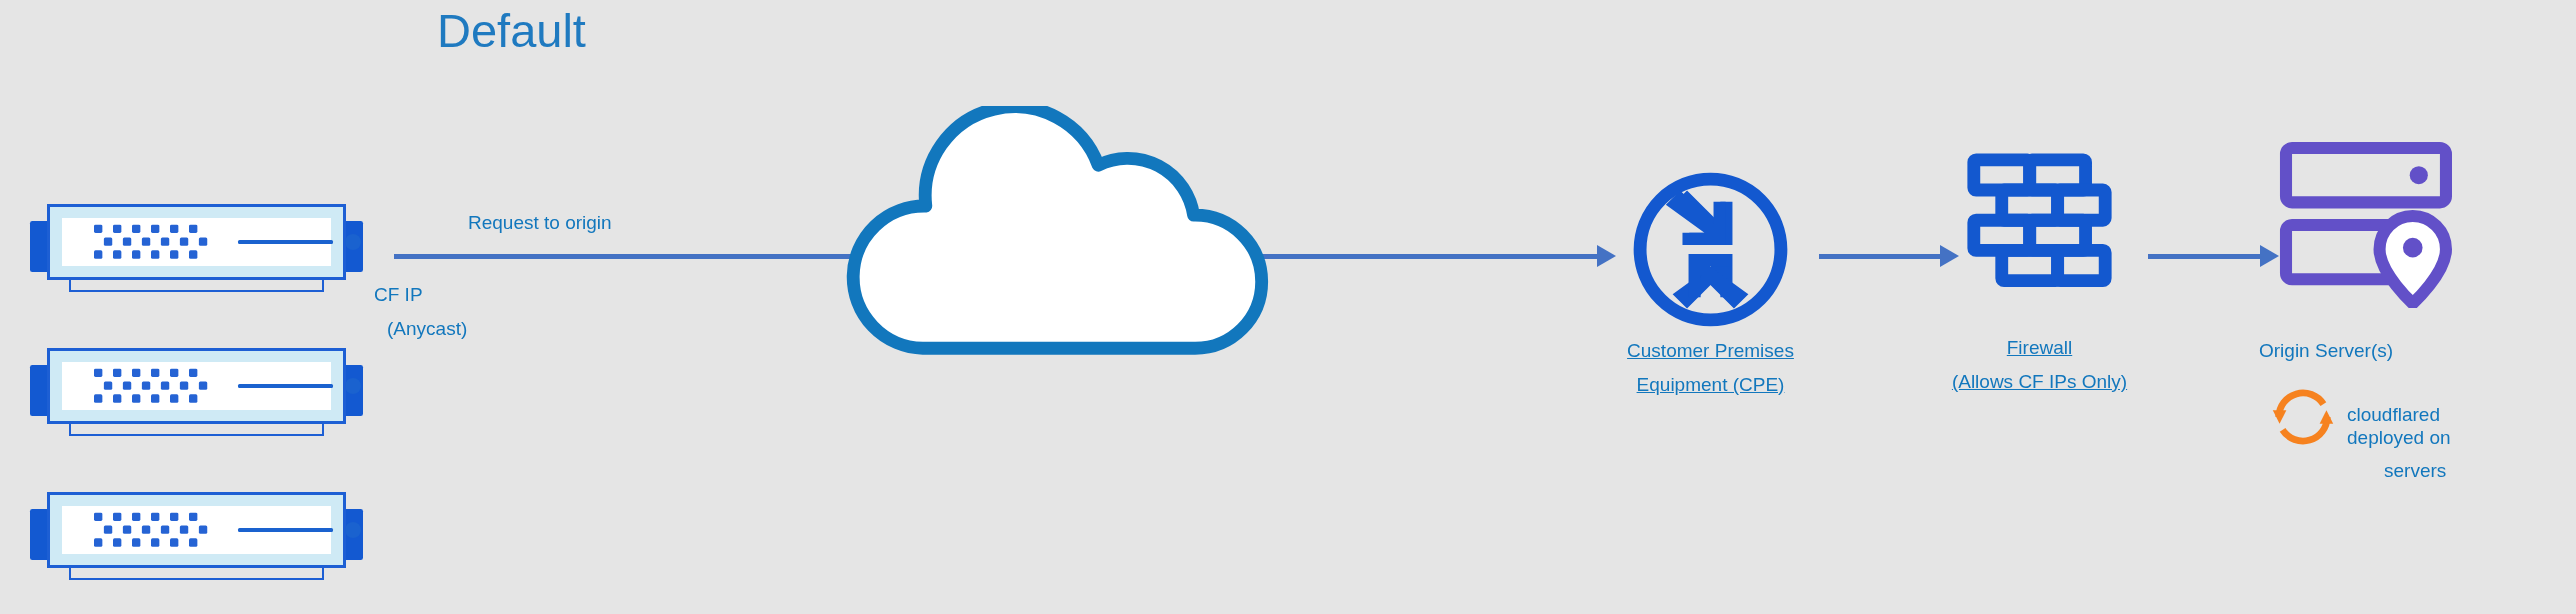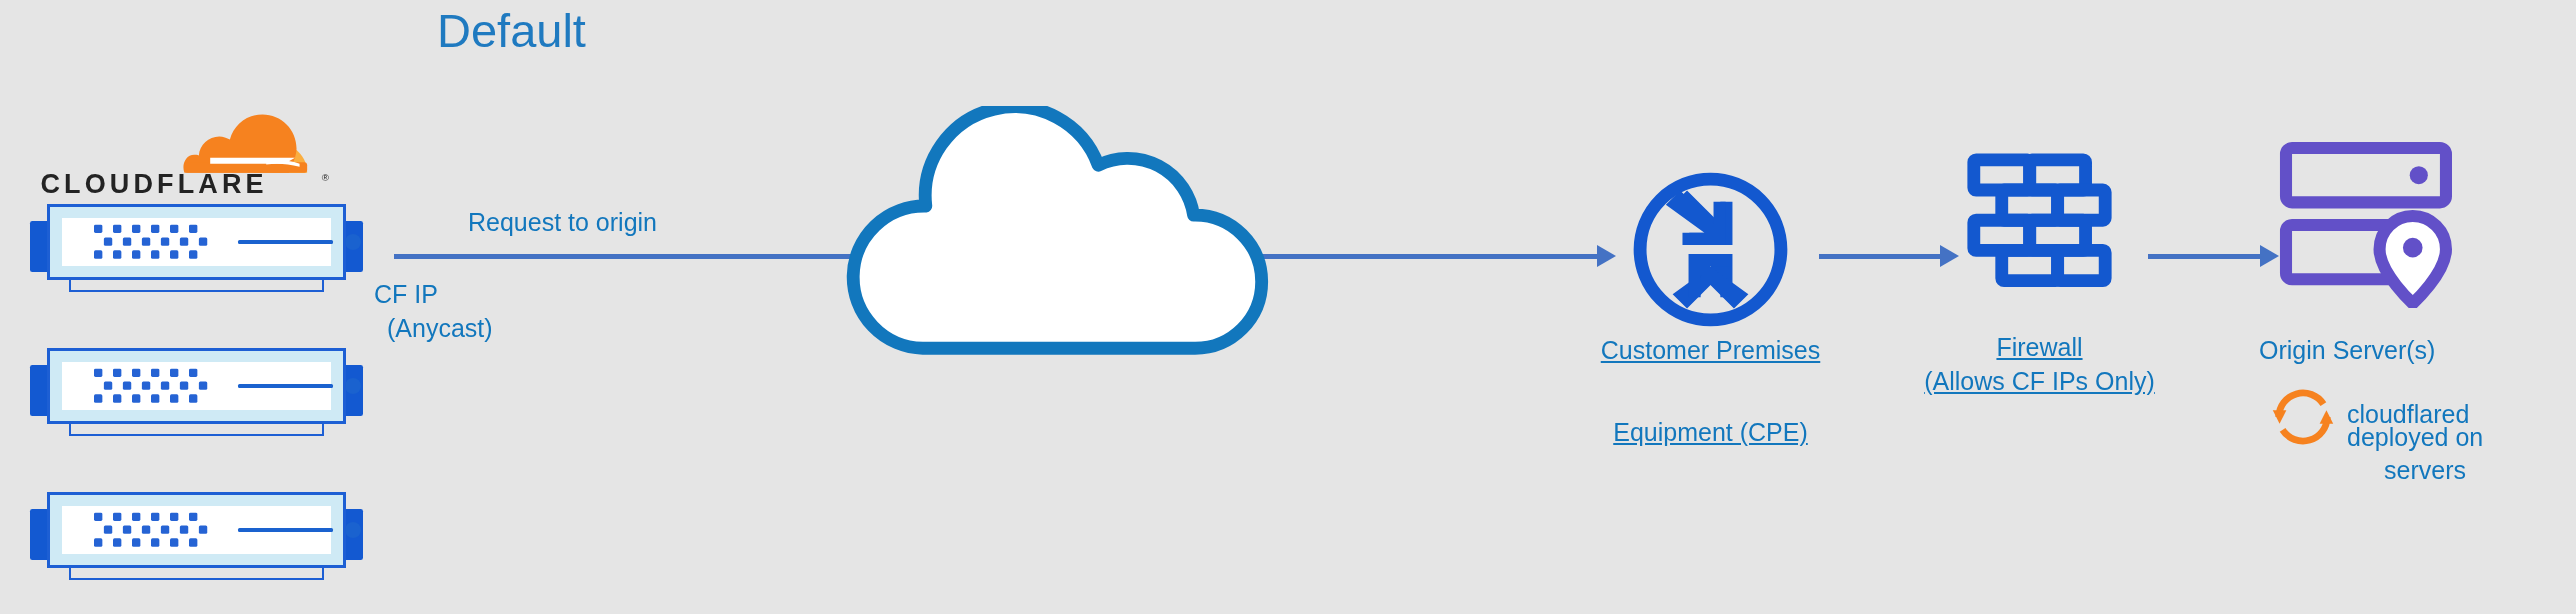--- a/index.html
+++ b/index.html
@@ -25,21 +25,21 @@
     left: 437px;
     top: 3px;
     font-size: 47px;
     color: #1f7ac0;
     letter-spacing: 0px;
     white-space: nowrap;
   }
   .lbl {
     position: absolute;
     color: #1277bd;
-    font-size: 25px;
+    font-size: 19px;
     line-height: 33px;
     white-space: pre;
   }
   .lbl.center { text-align: center; text-decoration: underline; }
 
   
   #cf-logo {
     position: absolute;
     left: 39px;
     top: 106px;
@@ -213,48 +213,20 @@
     width: 197px;
   }
 </style>
 </head>
 <body>
 
 <div id="canvas">
 
   <div class="title">Default</div>
 
-  <div id="cf-logo">
-    <svg viewBox="0 0 400 125" width="303" height="95">
-
-      <path d="M316 50 c22 0 38 17 38 38 c0 0 0 0 0 0 l-70 0 l0 -38 z" fill="#faae40"></path>
-      <path d="M352 88 a38 38 0 0 0 -38 -38 l-6 0 l0 38 z" fill="#faae40"></path>
-
-      <path d="M192 88
-               c-4 -10 1 -24 13 -24
-               c2 0 4 0 6 1
-               c1 -14 13 -25 27 -25
-               c5 0 10 2 14 4
-               c5 -19 22 -33 43 -33
-               c25 0 45 20 45 45
-               c0 4 -1 8 -2 12
-               l-8 20 z" fill="#f6821f"></path>
-      <rect x="192" y="74" width="162" height="14" rx="4" fill="#f6821f"></rect>
-
-      <path d="M226 68 l112 0 l-14 8 l-98 0 z" fill="#ffffff"></path>
-      <path d="M290 76 l62 0 l0 5 l-62 0 z" fill="#ffffff" opacity="0"></path>
-      <path d="M300 72 c16 -2 30 -1 44 4 l0 4 c-16 -4 -30 -5 -44 -3 z" fill="#ffffff"></path>
-    </svg>
-
-    
-    <svg id="cf-wordmark" viewBox="0 0 400 40" width="303" height="30">
-      <text x="0" y="31" font-family="'Liberation Sans', sans-serif" font-size="36" font-weight="bold" letter-spacing="5.5" fill="#232323">CLOUDFLARE</text>
-      <text x="375" y="14" font-family="'Liberation Sans', sans-serif" font-size="13" fill="#232323">®</text>
-    </svg>
-  </div>
 
   <div class="srv" style="left:30px; top:204px;">
     <div class="srv-ear"></div>
     <div class="srv-ear" style="left:auto; right:0;"></div>
     <div class="srv-shadow"></div>
     <div class="srv-body">
       <div class="srv-inner">
         <svg class="srv-vents" viewBox="0 0 150 46">
           <g fill="#2563d4">
             <rect x="0" y="0" width="11" height="11" rx="2"></rect>
@@ -380,21 +352,21 @@
 
         <path d="M164 46 L145 27 L101 71 L101 42 L85 42 L85 99 L142 99 L142 83 L113 83 Z" transform="translate(210,0) scale(-1,1)"></path>
 
         <path d="M55 164 L74 183 L118 139 L118 168 L134 168 L134 111 L77 111 L77 127 L106 127 Z"></path>
 
         <path d="M55 164 L74 183 L118 139 L118 168 L134 168 L134 111 L77 111 L77 127 L106 127 Z" transform="translate(210,0) scale(-1,1)"></path>
       </g>
     </svg>
   </div>
   <div class="lbl center" id="cpe-label">Customer Premises</div>
-  <div class="lbl center" style="left:1548px; top:368px; width:325px;margin-top:48px;">Equipment (CPE)</div>
+  <div class="lbl center" style="left:1548px; top:368px; width:325px;">Equipment (CPE)</div>
 
   <div class="arrow-line" style="left:1819px; top:254px; width:121px;"></div>
   <div class="arrow-head" style="left:1940px; top:245px;"></div>
 
   <div id="fw-icon">
     <svg viewBox="0 0 200 200" width="151" height="151">
       <g fill="none" stroke="#1358cf" stroke-width="17" stroke-linejoin="round">
 
         <rect x="13" y="13" width="74" height="40" rx="3"></rect>
         <rect x="87" y="13" width="74" height="40" rx="3"></rect>

